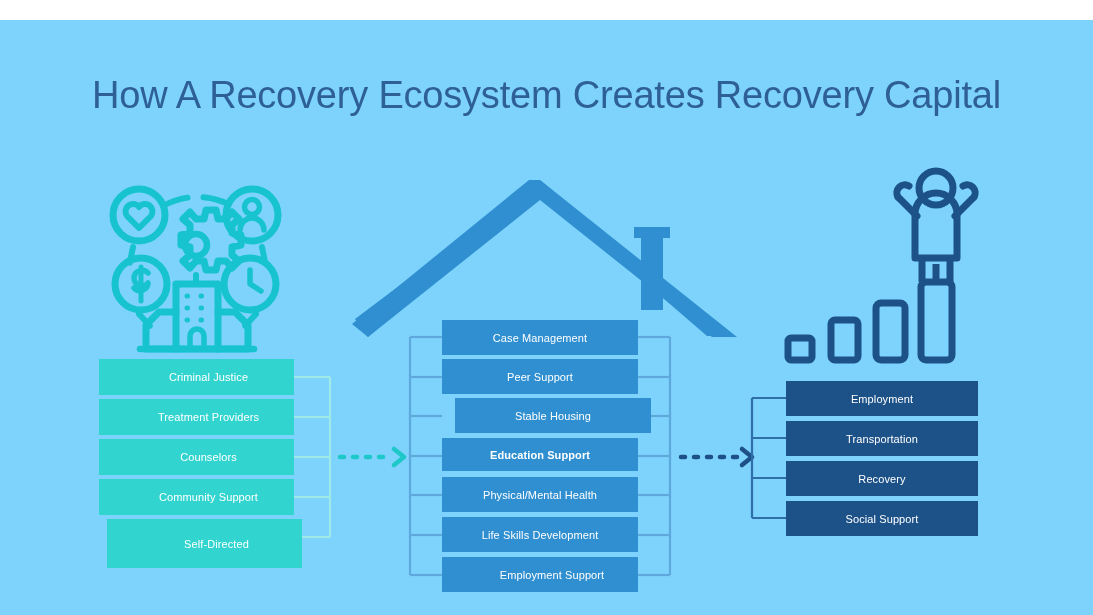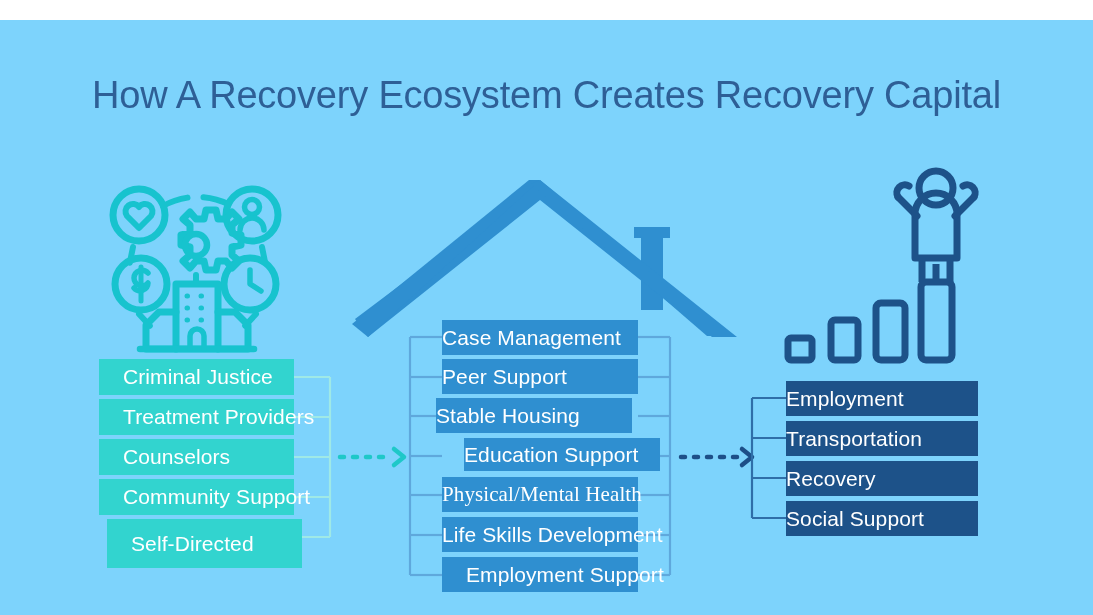--- a/index.html
+++ b/index.html
@@ -38,23 +38,23 @@
   }
 
   
   .col {
     position: absolute;
   }
   .bar {
     position: absolute;
     display: flex;
     align-items: center;
-    justify-content: flex-start;
+    justify-content: center;
     color: #ffffff;
-    font-size: 21px;
+    font-size: 11px;
     font-weight: 400;
     letter-spacing: 0.1px;
     white-space: nowrap;
     box-sizing: border-box;
   }
 
   
   .bar-left   { background: #32d4cf; padding-left: 24px; }
   
   .bar-center { background: #2f8fd0; }
@@ -262,27 +262,27 @@
     </div>
   </div>
 
   <div class="col">
     <div class="bar bar-center" style="left:442px; top:300px; width:196px; height:35px;">
       <span>Case Management</span>
     </div>
     <div class="bar bar-center" style="left:442px; top:339px; width:196px; height:35px;">
       <span>Peer Support</span>
     </div>
-    <div class="bar bar-center" style="left:436px; top:378px; width:196px; height:35px;">
+    <div class="bar bar-center" style="left:455px; top:378px; width:196px; height:35px;">
       <span>Stable Housing</span>
     </div>
-    <div class="bar bar-center" style="left:464px; top:418px; width:196px; height:33px;">
+    <div class="bar bar-center" style="left:442px; top:418px; width:196px; height:33px;font-weight:bold;">
       <span>Education Support</span>
     </div>
-    <div class="bar bar-center" style="left:442px; top:457px; width:196px; height:35px;font-family:Liberation Serif, serif;">
+    <div class="bar bar-center" style="left:442px; top:457px; width:196px; height:35px;">
       <span>Physical/Mental Health</span>
     </div>
     <div class="bar bar-center" style="left:442px; top:497px; width:196px; height:35px;">
       <span>Life Skills Development</span>
     </div>
     <div class="bar bar-center" style="left:442px; top:537px; width:196px; height:35px;padding-left:24px;">
       <span>Employment Support</span>
     </div>
   </div>
 

